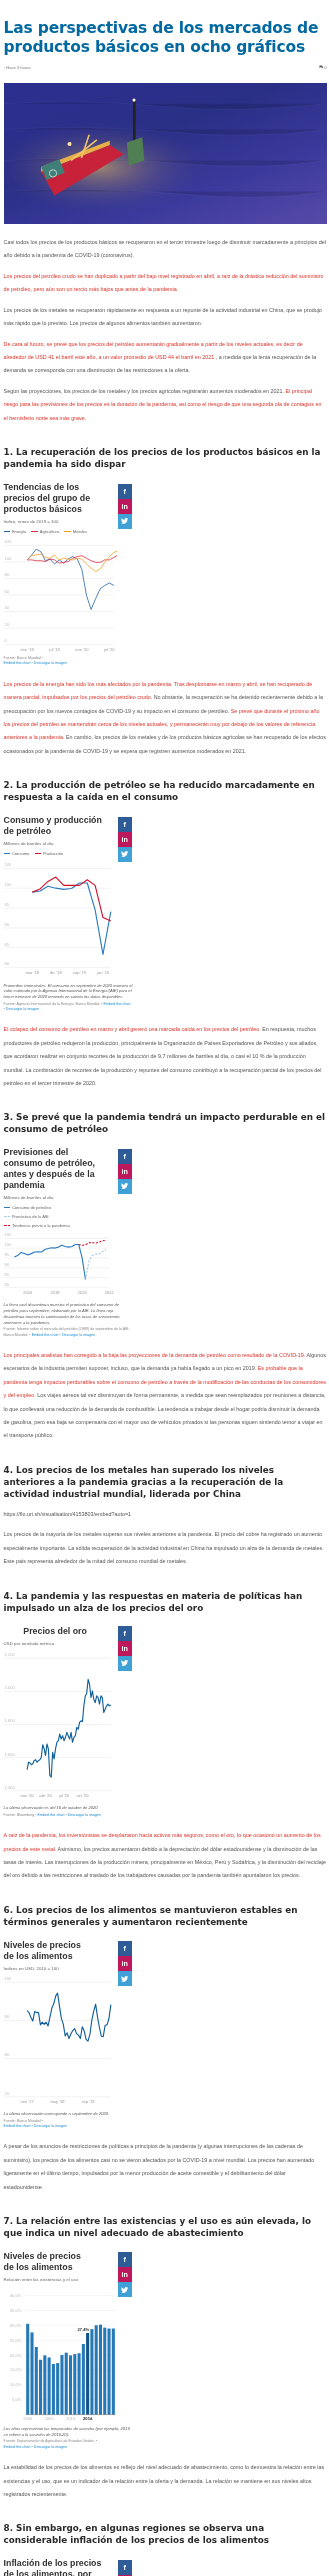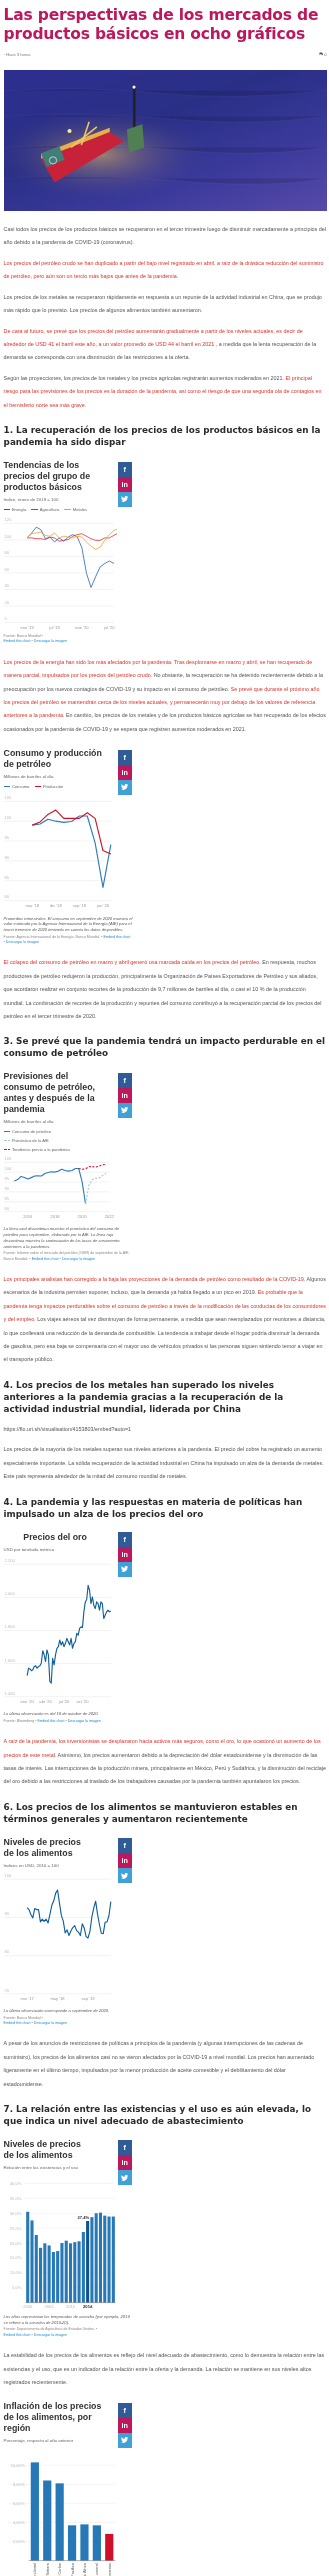--- a/index.html
+++ b/index.html
@@ -1,26 +1,26 @@
 <!DOCTYPE html>
 <html style="font-size:8.2px"><head>
 <meta charset="utf-8">
 <style>
 *{box-sizing:border-box;margin:0;padding:0}
 body{width:330px;background:#fff;font-family:"Liberation Sans",sans-serif;color:#444}
 .wrap{padding:0 3.6px}
-h1.title{font-family:"DejaVu Sans",sans-serif;font-weight:600;font-size:15.5px;line-height:19px;color:#be185d;padding-top:6px;letter-spacing:-0.2px}
+h1.title{font-family:"DejaVu Sans",sans-serif;font-weight:600;font-size:15.5px;line-height:19px;color:#0369a1;padding-top:19px;letter-spacing:-0.2px}
 .meta{display:flex;justify-content:space-between;font-size:4.1px;color:#777;margin-top:7.2px;height:6.2px;align-items:center}
 .meta .time::before{content:"• ";color:#bbb}
 .comments{display:flex;align-items:center;gap:1px}
 .hero{margin-top:13px;width:323px;height:141px;position:relative;overflow:hidden;background:linear-gradient(160deg,#2d2f8f 0%,#2a2f86 40%,#3b3a9c 70%,#574aa8 100%)}
 p.body{font-family:"Liberation Sans",sans-serif;font-size:5.4px;line-height:13.4px;color:#555;margin-top:7.2px}
 p.body .red{color:#d9342b}
 .first-p{margin-top:11.3px!important}
-h2.sec{font-family:"DejaVu Sans",sans-serif;font-weight:600;font-size:8.8px;line-height:12px;color:#2b2b2b;margin-top:12px}
+h2.sec{font-family:"DejaVu Sans",sans-serif;font-weight:600;font-size:8.8px;line-height:12px;color:#2b2b2b;margin-top:21px}
 .chart-block{position:relative;width:134px;margin-top:12px}
 .chart-title{font-family:"Liberation Sans",sans-serif;font-weight:bold;font-size:8.8px;line-height:10.8px;color:#333;width:103px}
 .chart-sub{font-size:4.4px;color:#666;margin-top:4.1px}
 .legend{display:flex;flex-wrap:wrap;gap:5.2px;font-size:4.1px;color:#666;margin-top:5.2px}
 .legend.col{flex-direction:column;gap:4.1px}
 .legend .lg{display:flex;align-items:center;gap:2.1px}
 .legend .sw{display:inline-block;width:6.2px;height:1px}
 .social{position:absolute;left:114px;top:1.5px;width:14.4px}
 .social div{height:15px;display:flex;align-items:center;justify-content:center;color:#fff;font-weight:bold;font-size:7.2px}
 .social .fb{background:#2f5b96}
@@ -135,20 +135,21 @@
           <text x="98.36842105263158" y="219" font-size="8" fill="#999" text-anchor="middle">jul '19</text>
           <text x="151.73684210526315" y="219" font-size="8" fill="#999" text-anchor="middle">ene '20</text>
           <text x="205.10526315789474" y="219" font-size="8" fill="#999" text-anchor="middle">jul '20</text>
           <polyline points="45.0,42.2 53.9,32.5 62.8,21.3 71.7,26.1 80.6,43.8 89.5,40.6 98.4,50.2 107.3,42.2 116.2,48.6 125.1,40.6 133.9,35.7 142.8,40.6 151.7,61.5 160.6,111.3 169.5,138.7 178.4,117.8 187.3,98.5 196.2,92.0 205.1,87.2 214.0,92.0" fill="none" stroke="#1f5fa8" stroke-width="1.5" stroke-linejoin="round"></polyline>
           <polyline points="45.0,42.2 53.9,42.2 62.8,43.8 71.7,43.8 80.6,45.4 89.5,40.6 98.4,42.2 107.3,48.6 116.2,47.0 125.1,45.4 133.9,39.0 142.8,35.7 151.7,34.1 160.6,39.0 169.5,43.8 178.4,47.0 187.3,47.0 196.2,42.2 205.1,42.2 214.0,37.3 222.9,32.5" fill="none" stroke="#e0243c" stroke-width="1.5" stroke-linejoin="round"></polyline>
           <polyline points="45.0,42.2 53.9,34.1 62.8,32.5 71.7,30.9 80.6,37.3 89.5,39.0 98.4,32.5 107.3,42.2 116.2,39.0 125.1,40.6 133.9,42.2 142.8,39.0 151.7,40.6 160.6,50.2 169.5,58.3 178.4,64.7 187.3,59.9 196.2,47.0 205.1,35.7 214.0,27.7 222.9,24.5" fill="none" stroke="#f59f1a" stroke-width="1.5" stroke-linejoin="round"></polyline>
         </svg>
         <div class="source"><span>Fuente: Banco Mundial</span> • <br><a href="#">Embed this chart</a> • <a href="#">Descargar la imagen</a></div>
       </div>
       <p class="body first-p"><span class="red">Los precios de la energía han sido los más afectados por la pandemia. Tras desplomarse en marzo y abril, se han recuperado de manera parcial, impulsados por los precios del petróleo crudo.</span><span>  No obstante, la recuperación se ha detenido recientemente debido a la preocupación por los nuevos contagios de COVID-19 y su impacto en el consumo de petróleo. </span><span class="red">Se prevé que durante el próximo año los precios del petróleo se mantendrán cerca de los niveles actuales, y permanecerán muy por debajo de los valores de referencia anteriores a la pandemia.</span><span>  En cambio, los precios de los metales y de los productos básicos agrícolas se han recuperado de los efectos ocasionados por la pandemia de COVID-19 y se espera que registren aumentos moderados en 2021.</span></p>
+      <h2 class="sec">2. La producción de petróleo se ha reducido marcadamente en respuesta a la caída en el consumo</h2>
       <div class="chart-block">
         <div class="chart-title" style="width: 103px;">Consumo y producción de petróleo</div>
         <div class="chart-sub">Millones de barriles al día</div>
         <div class="social" style="top: 1.5px;">
           <div class="fb">
             <span>f</span>
           </div>
           <div class="li">
             <span>in</span>
           </div>
@@ -384,20 +385,21 @@
           <text x="46.166666666666664" y="260" font-size="8" fill="#bbb" font-weight="normal" text-anchor="middle">2000</text>
           <text x="87.83333333333334" y="260" font-size="8" fill="#bbb" font-weight="normal" text-anchor="middle">2005</text>
           <text x="129.5" y="260" font-size="8" fill="#bbb" font-weight="normal" text-anchor="middle">2010</text>
           <text x="162.83333333333334" y="260" font-size="8" fill="#222" font-weight="bold" text-anchor="middle">2014</text>
           <text x="171.16666666666666" y="260" font-size="8" fill="#bbb" font-weight="normal" text-anchor="middle">5</text>
         </svg>
         <div class="note">Los años representan las temporadas de cosecha (por ejemplo, 2019 se refiere a la cosecha de 2019-20).</div>
         <div class="source"><span>Fuente: Departamento de Agricultura de Estados Unidos.</span> • <br><a href="#">Embed this chart</a> • <a href="#">Descargar la imagen</a></div>
       </div>
       <p class="body first-p"><span>La estabilidad de los precios de los alimentos es reflejo del nivel adecuado de abastecimiento, como lo demuestra la relación entre las existencias y el uso, que es un indicador de la relación entre la oferta y la demanda. La relación se mantiene en sus niveles altos registrados recientemente.</span></p>
+      <h2 class="sec">8. Sin embargo, en algunas regiones se observa una considerable inflación de los precios de los alimentos</h2>
       <div class="chart-block">
         <div class="chart-title" style="width: 103px;">Inflación de los precios de los alimentos, por región</div>
         <div class="chart-sub">Porcentaje, respecto al año anterior</div>
         <div class="social" style="top: 1.5px;">
           <div class="fb">
             <span>f</span>
           </div>
           <div class="li">
             <span>in</span>
           </div>

